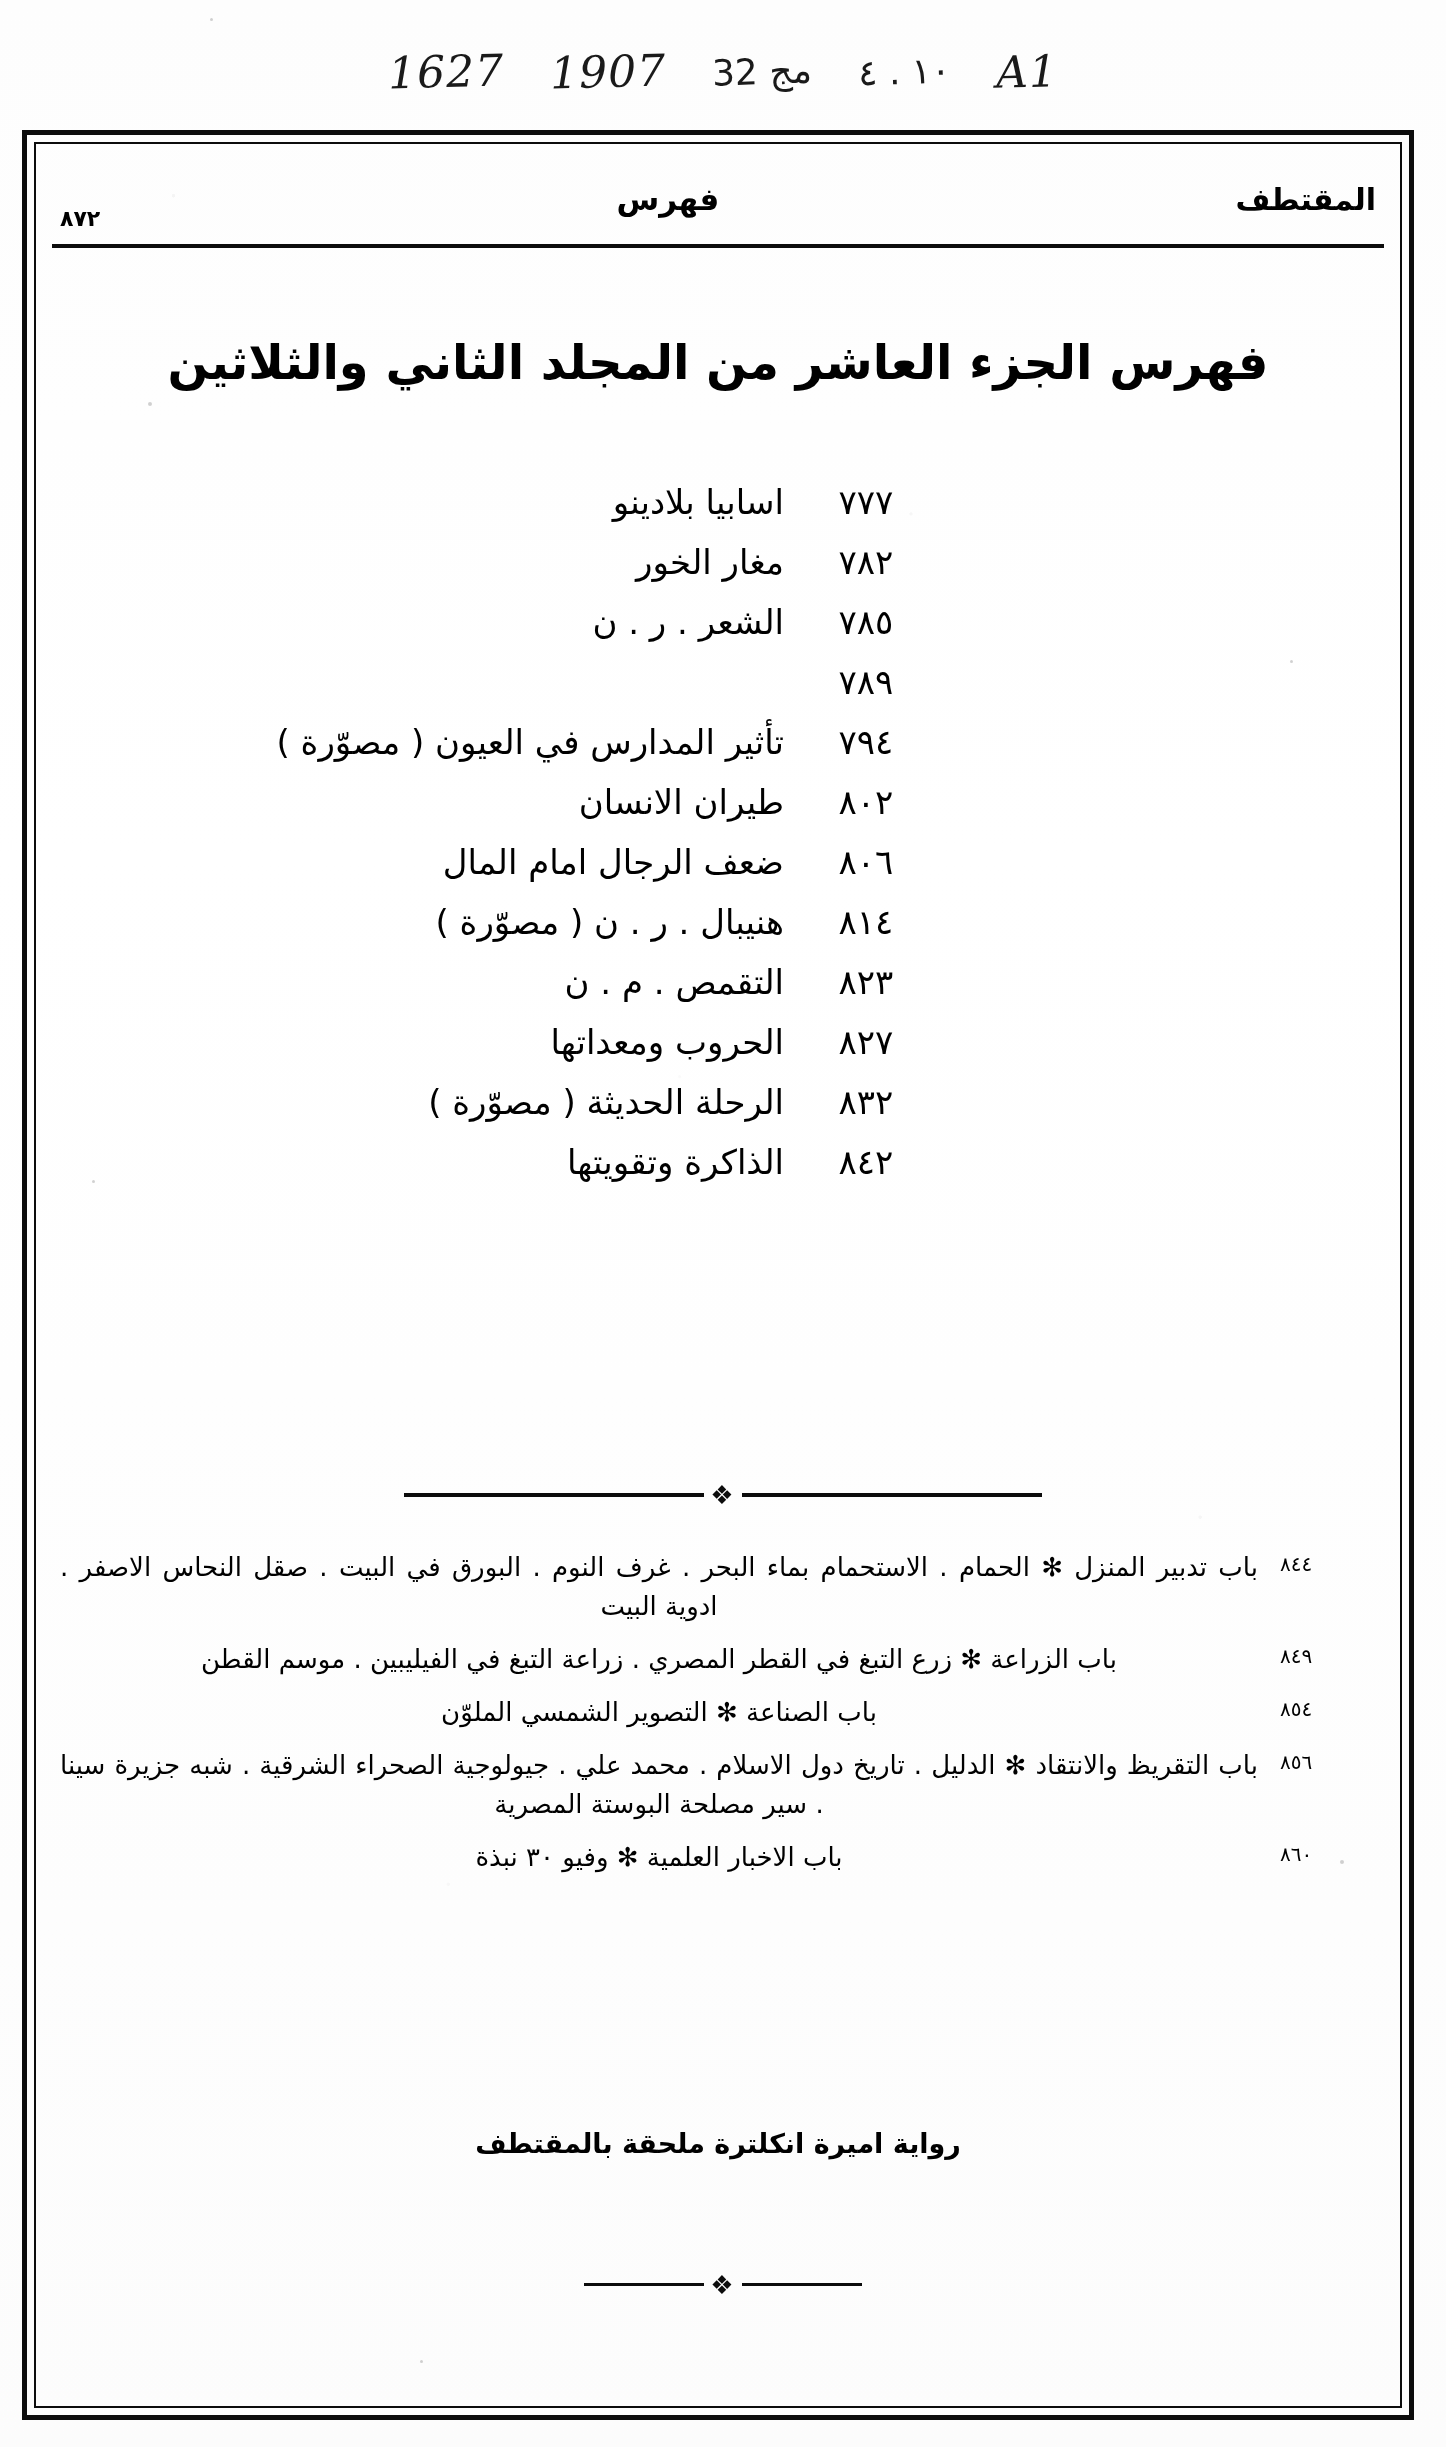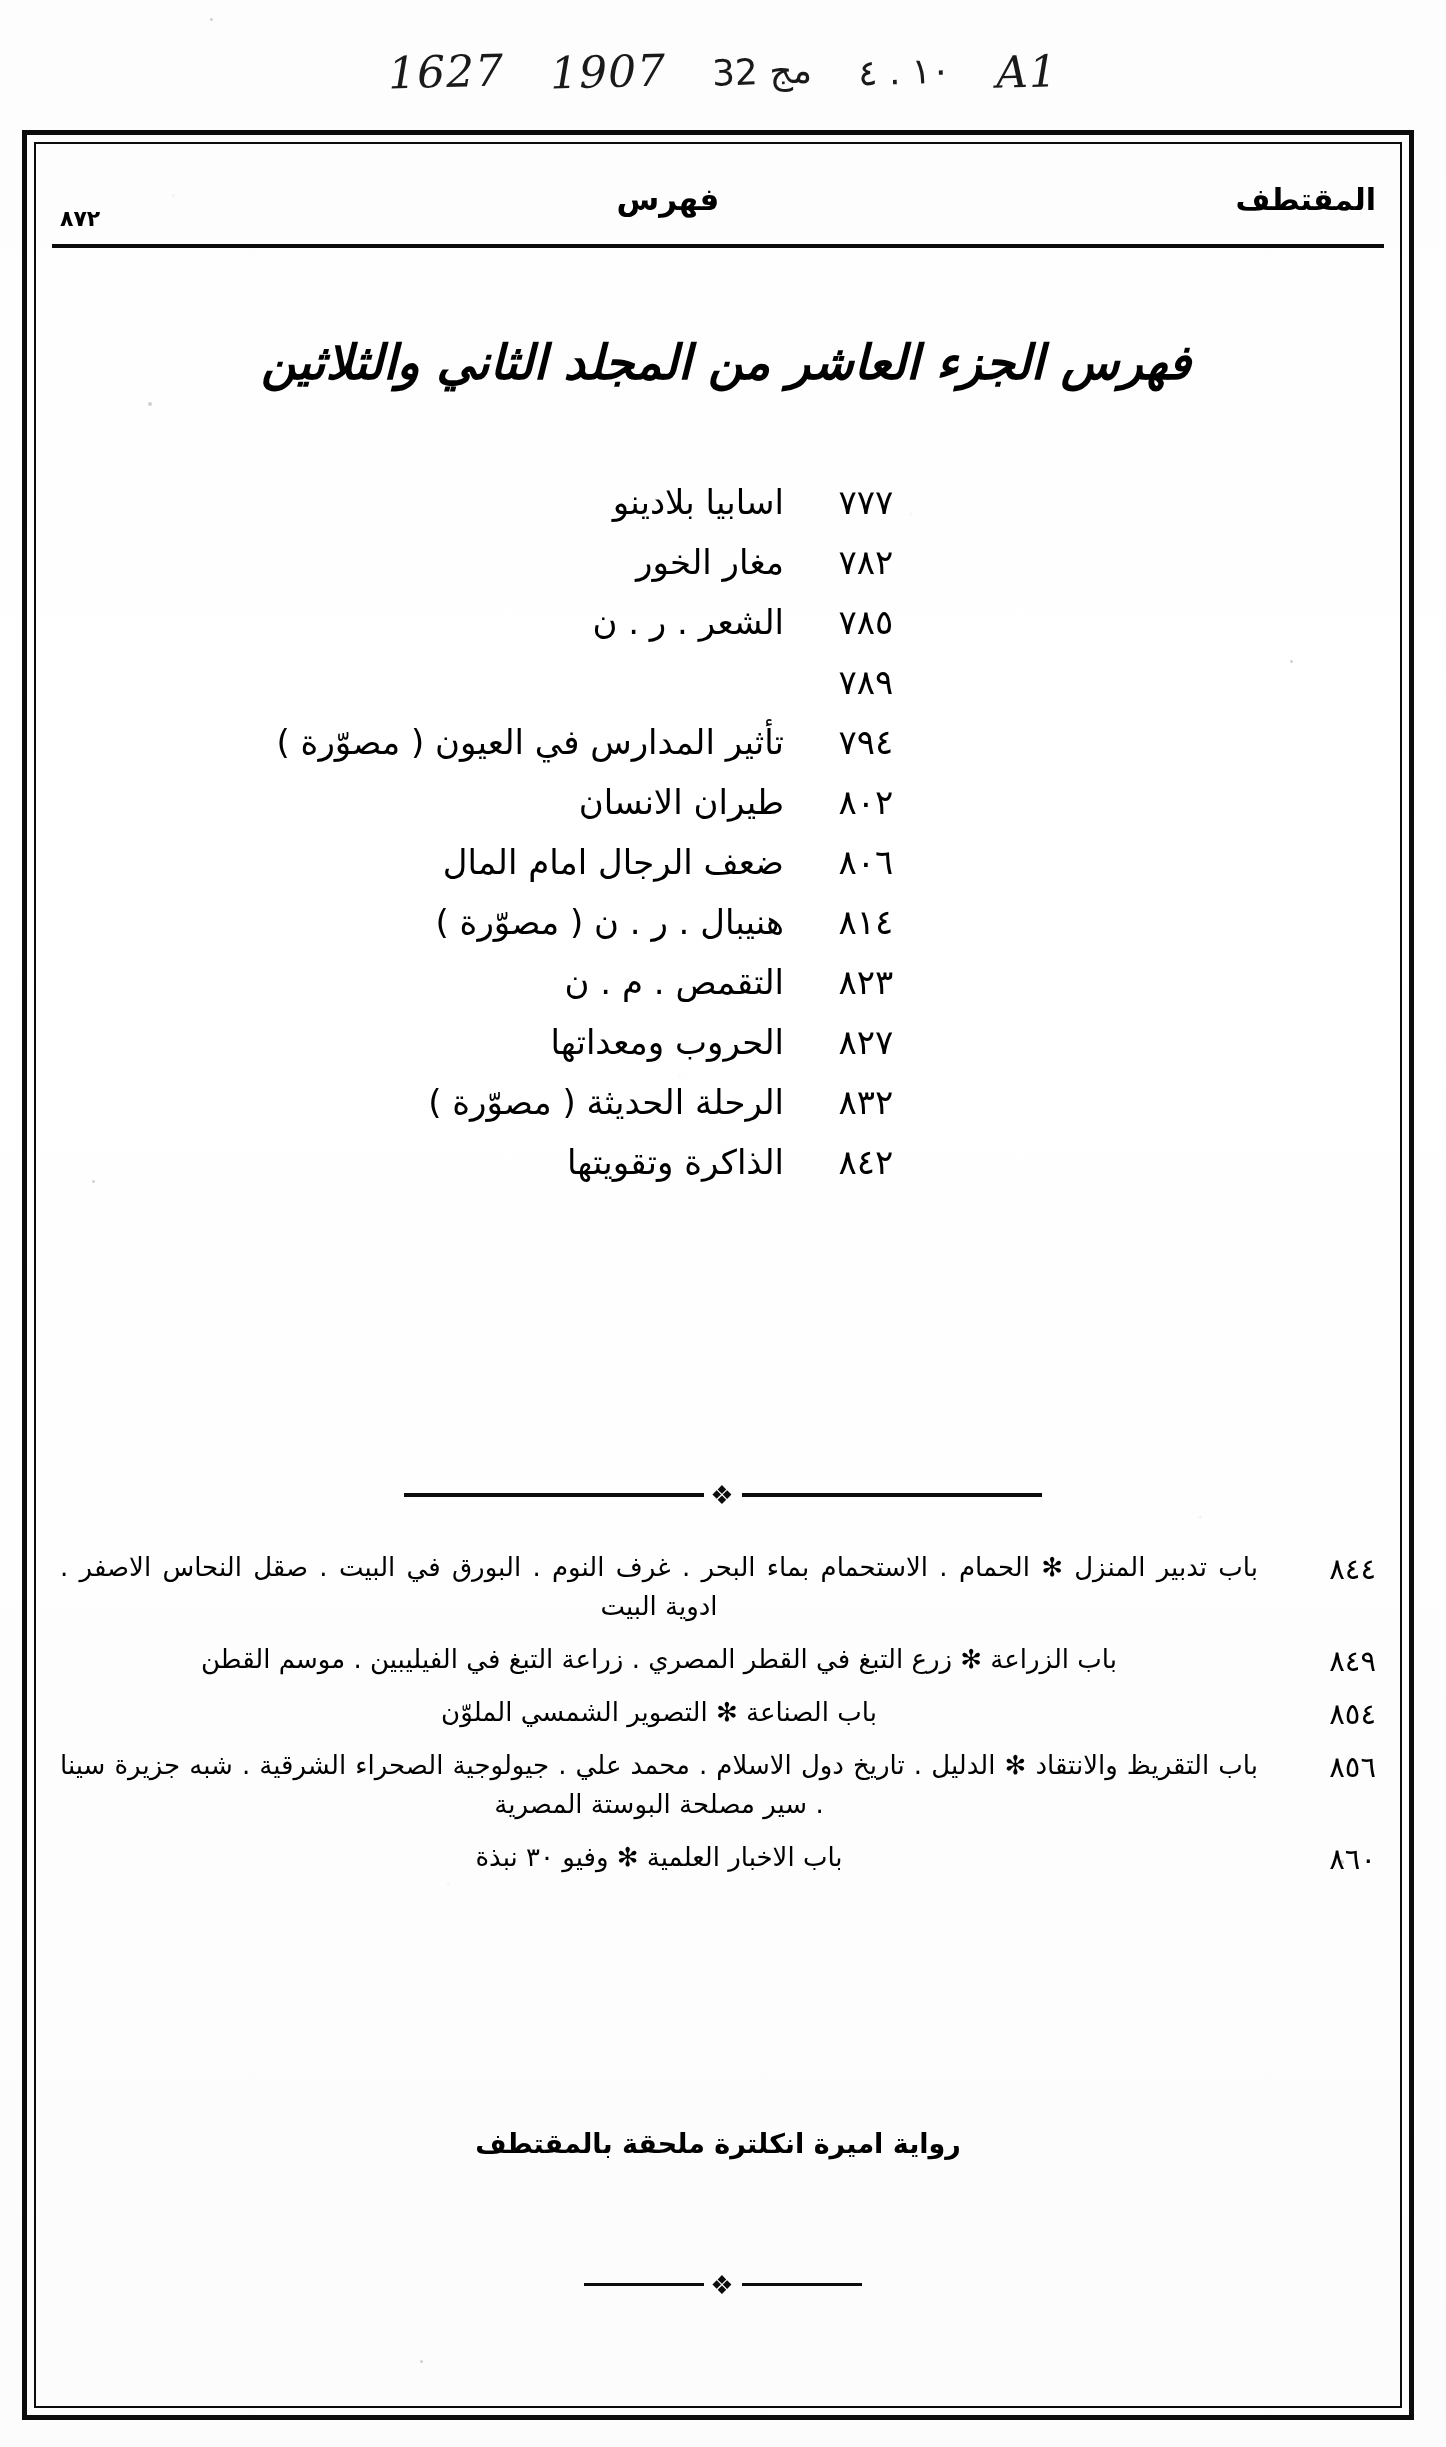--- a/index.html
+++ b/index.html
@@ -108,30 +108,29 @@
     left: 52px;
     width: 1332px;
     height: 4px;
     background: #0c0c0c;
   }
 
   
   .doc-title {
     position: absolute;
     top: 330px;
-    left: 68px;
+    left: 60px;
     width: 1316px;
     text-align: center;
     font-family: "DejaVu Sans", sans-serif;
     font-size: 48px;
     font-weight: 700;
     letter-spacing: 1px;
     line-height: 1.35;
     direction: rtl;
-    font-style: italic;
   }
 
   
   .entries {
     position: absolute;
     top: 482px;
     left: 60px;
     width: 1316px;
     direction: rtl;
   }
@@ -198,23 +197,23 @@
   }
   .section {
     display: flex;
     flex-direction: row;
     align-items: flex-start;
     margin-bottom: 14px;
   }
   .section-page {
     width: 96px;
     flex: 0 0 96px;
-    font-size: 29px;
+    font-size: 20px;
     letter-spacing: 2px;
-    text-align: right;
+    text-align: left;
     padding-top: 4px;
     font-family: "DejaVu Sans", sans-serif;
   }
   .section-text {
     flex: 1 1 auto;
     margin-right: 22px;
     font-size: 26px;
     line-height: 1.5;
     text-align: justify;
     text-align-last: center;

